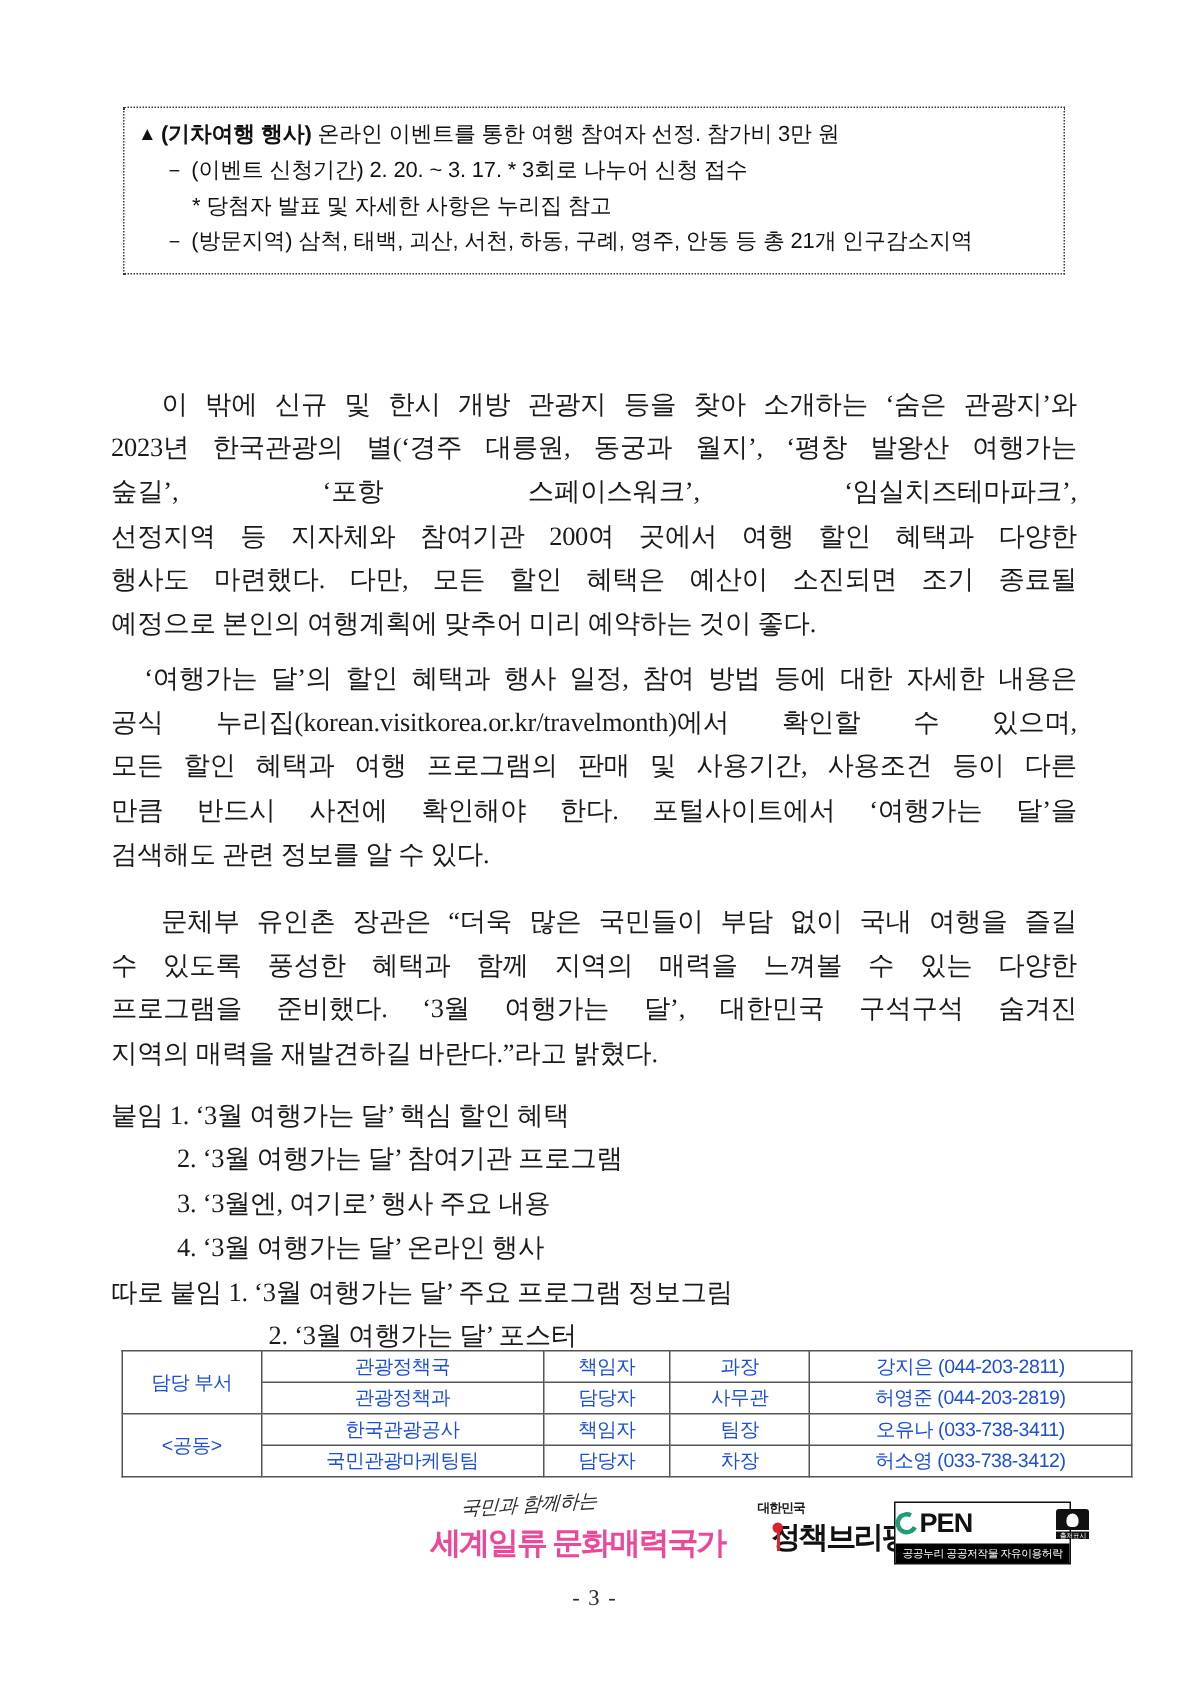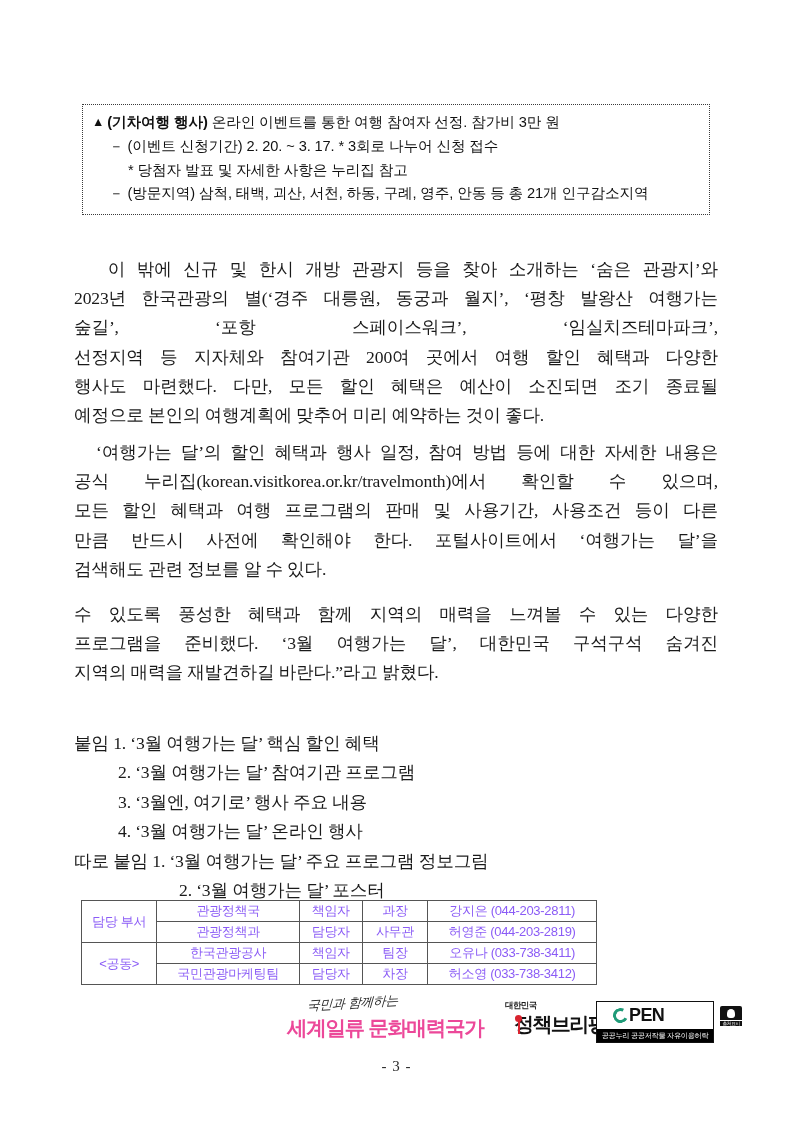--- a/index.html
+++ b/index.html
@@ -22,21 +22,21 @@
     left: 0; top: 0;
     width: 793px;
     height: 1121px;
     box-sizing: border-box;
   }
 
   
   .callout-box {
     position: absolute;
     left: 82px;
-    top: 104px;
+    top: 71px;
     width: 628px;
     box-sizing: border-box;
     border: 1px dotted #3a3a3a;
     padding: 6px 9px 8px 9px;
     font-family: "Liberation Sans", "DejaVu Sans", sans-serif;
   }
   .callout-line {
     font-size: 14.6px;
     line-height: 23.8px;
     white-space: nowrap;
@@ -95,25 +95,25 @@
   .attach .row.i1 { padding-left: 0px; }
   .attach .row.i2 { padding-left: 44px; }
   .attach .row.i3 { padding-left: 0px; }
   .attach .row.i4 { padding-left: 105px; }
 
   
   .contact-table {
     position: absolute;
     left: 81px;
     top: 900px;
-    width: 516px;
+    width: 674px;
     border-collapse: collapse;
     font-family: "Liberation Sans", "DejaVu Sans", sans-serif;
     font-size: 13px;
-    color: #8b5cf6;
+    color: #1d4ed8;
   }
   .contact-table td {
     border: 1px solid #555;
     padding: 1px 4px;
     height: 17px;
     text-align: center;
     white-space: nowrap;
     letter-spacing: -0.3px;
   }
   .contact-table td.c-dept   { width: 84px; }
@@ -209,21 +209,21 @@
     left: 596px;
     top: 5px;
     width: 118px;
     height: 42px;
     border: 1.4px solid #111;
     box-sizing: border-box;
     background: #fff;
   }
   .logo-open .top {
     position: absolute;
-    left: 16px; top: 0;
+    left: 0; top: 0;
     width: 100%;
     height: 27px;
     display: flex;
     gap: 28px;
   }
   .logo-open .open-word {
     flex: 1 1 auto;
     display: flex;
     align-items: center;
     justify-content: center;
@@ -441,20 +441,34 @@
         <span>확인해야</span>
         <span>한다.</span>
         <span>포털사이트에서</span>
         <span>‘여행가는</span>
         <span>달’을</span>
       </span>
     <span class="jline">검색해도 관련 정보를 알 수 있다.</span>
   </div>
 
   <div class="para" style="top:600px;">
+    <span class="jline stretch">
+        <span class="ind"></span>
+        <span>문체부</span>
+        <span>유인촌</span>
+        <span>장관은</span>
+        <span>“더욱</span>
+        <span>많은</span>
+        <span>국민들이</span>
+        <span>부담</span>
+        <span>없이</span>
+        <span>국내</span>
+        <span>여행을</span>
+        <span>즐길</span>
+      </span>
     <span class="jline stretch">
         <span>수</span>
         <span>있도록</span>
         <span>풍성한</span>
         <span>혜택과</span>
         <span>함께</span>
         <span>지역의</span>
         <span>매력을</span>
         <span>느껴볼</span>
         <span>수</span>

